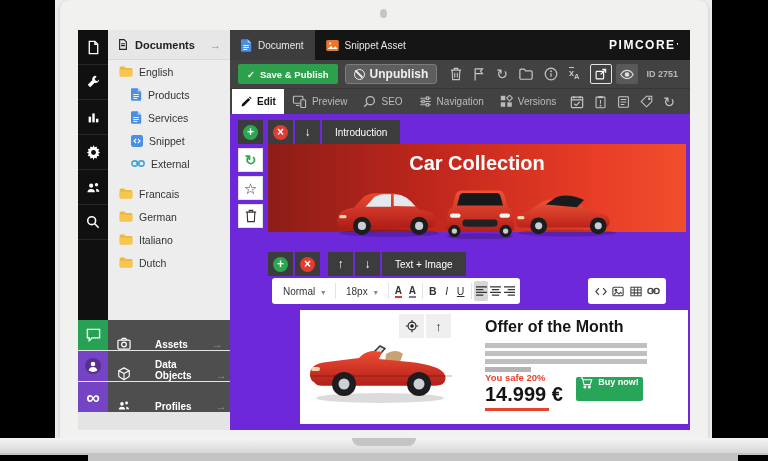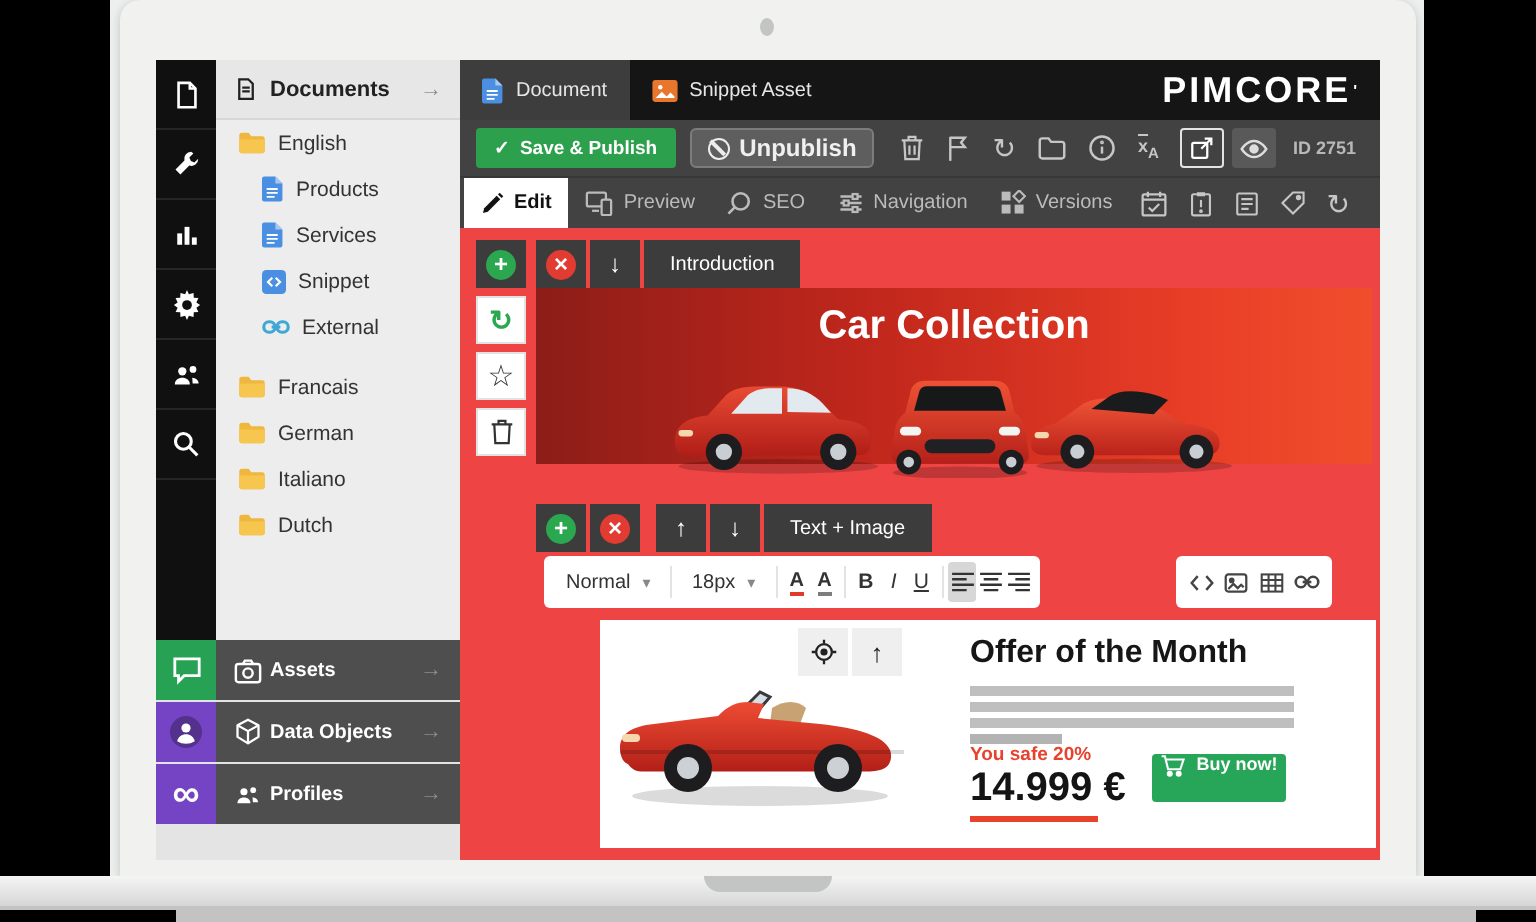--- a/index.html
+++ b/index.html
@@ -41,30 +41,30 @@
   .tree-header .lbl { font-weight:bold; font-size:11px; color:#222; flex:1; }
   .tree-row { height:23px; display:flex; align-items:center; gap:6px; font-size:10.5px; color:#333; padding-left:11px; }
   .tree-row.child { padding-left:23px; }
   .tree-row.selected { background:#fbfbfb; }
   .tree-gap { height:7px; }
   .arrow-r::before { content:"\2192"; }
   .arrow-r { color:#8d8d8d; font-size:11px; }
 
   
   .bottom-nav { left:30px; top:290px; width:122px; }
-  .bn-row { height:30px; margin-bottom:1px; background:#4e4e4e; display:flex; align-items:center; gap:4px; padding:0 9px; color:#fff; }
+  .bn-row { height:30px; margin-bottom:1px; background:#4e4e4e; display:flex; align-items:flex-end; gap:24px; padding:0 9px; color:#fff; }
   .bn-row .lbl { font-weight:bold; font-size:10px; flex:1; }
 
   
   .main { left:152px; top:0; width:460px; height:400px; }
   .topbar { left:0; top:0; width:460px; height:30px; background:#151515; display:flex; align-items:stretch; }
   .top-tab { display:flex; align-items:center; gap:6px; padding:0 11px; font-size:10px; color:#e6e6e6; }
   .top-tab.active { background:#3d3d3d; }
   .logo { margin-left:auto; display:flex; align-items:center; padding-right:10px; color:#fff;
-    font-weight:bold; font-size:18px; letter-spacing:1.5px; }
+    font-weight:bold; font-size:12px; letter-spacing:1.5px; }
   .logo::after { content:"'"; font-size:8px; vertical-align:top; margin-left:1px; }
 
   .toolbar { left:0; top:30px; width:460px; height:28px; background:#424242; display:flex; align-items:center; padding:0 0 0 8px; }
   .btn-save { height:20px; display:flex; align-items:center; gap:5px; background:#2ca04c; color:#fff;
     font-weight:bold; font-size:9.5px; padding:0 9px; border-radius:2px; }
   .check::before { content:"\2713"; font-weight:bold; }
   .btn-unpub { height:20px; display:flex; align-items:center; gap:5px; background:#5e5e5e; border:1px solid #7c7c7c;
     color:#f0f0f0; font-weight:bold; font-size:12px; padding:0 8px; border-radius:3px; margin-left:7px; }
   .no-icon { width:11px; height:11px; border:1.5px solid #eee; border-radius:50%; position:relative; }
   .no-icon::after { content:""; position:absolute; left:-1px; top:3.5px; width:10px; height:1.5px; background:#eee; transform:rotate(45deg); }
@@ -79,21 +79,21 @@
   .tb-box.eye { background:#595959; color:#ddd; margin-left:4px; }
   .id-badge { color:#b8b8b8; font-size:9px; font-weight:bold; margin-left:8px; }
 
   .viewtabs { left:0; top:58px; width:460px; height:26px; background:#424242; border-top:1px solid #383838;
     display:flex; align-items:stretch; padding-left:2px; }
   .vtab { display:flex; align-items:center; gap:5px; padding:0 8px; font-size:10px; color:#bbb; }
   .vtab.active { background:#fff; color:#111; font-weight:bold; }
   .vt-icons { display:flex; align-items:center; gap:10px; margin-left:6px; color:#c6c6c6; }
 
   
-  .canvas { left:0; top:84px; width:460px; height:316px; background:#ef4444; }
+  .canvas { left:0; top:84px; width:460px; height:316px; background:#6d28d9; }
   .mini-btn { left:8px; width:25px; height:24px; display:flex; align-items:center; justify-content:center; }
   .mini-dark { background:#3c3c3c; }
   .mini-light { background:#fff; border:1px solid #e2e2e2; }
   .circle-ic { width:15px; height:15px; border-radius:50%; color:#fff; display:flex; align-items:center; justify-content:center;
     font-size:12px; font-weight:bold; line-height:1; }
   .c-green { background:#2ba84f; }
   .c-red { background:#e23c32; }
   .plus::before { content:"+"; }
   .cross::before { content:"\00D7"; }
   .star::before { content:"\2606"; }

